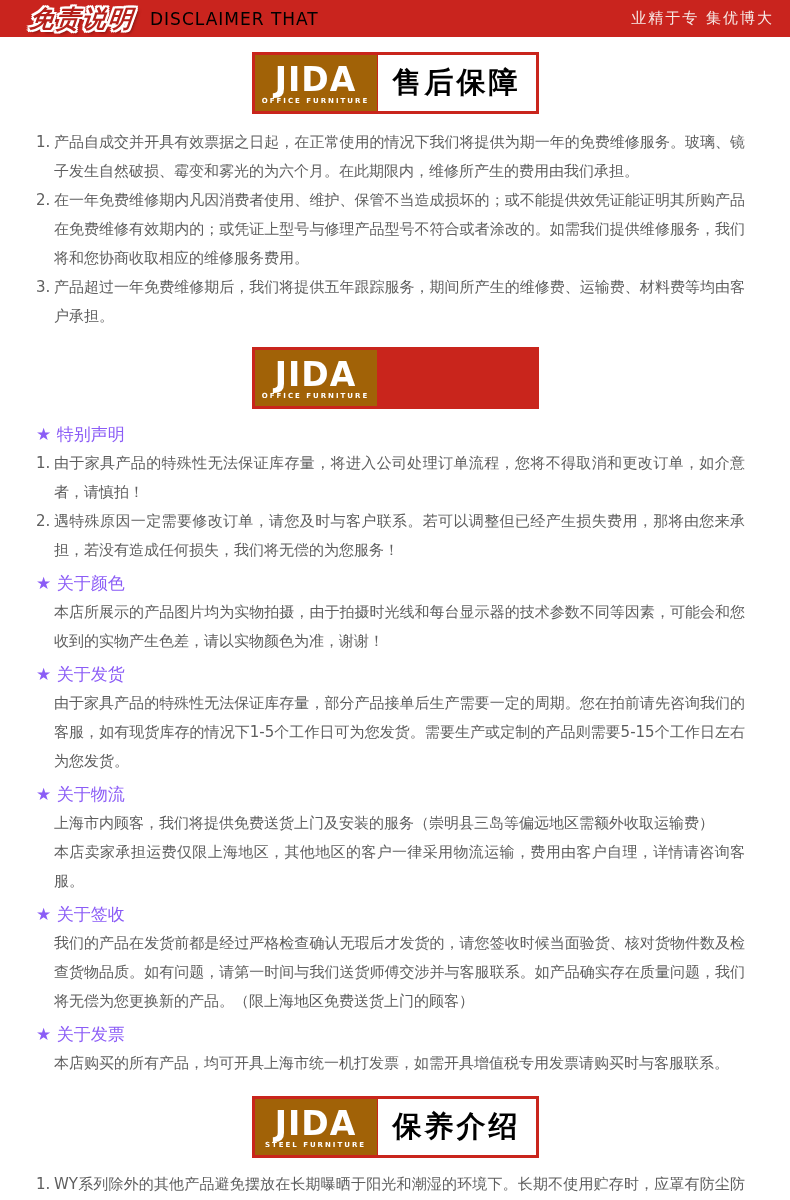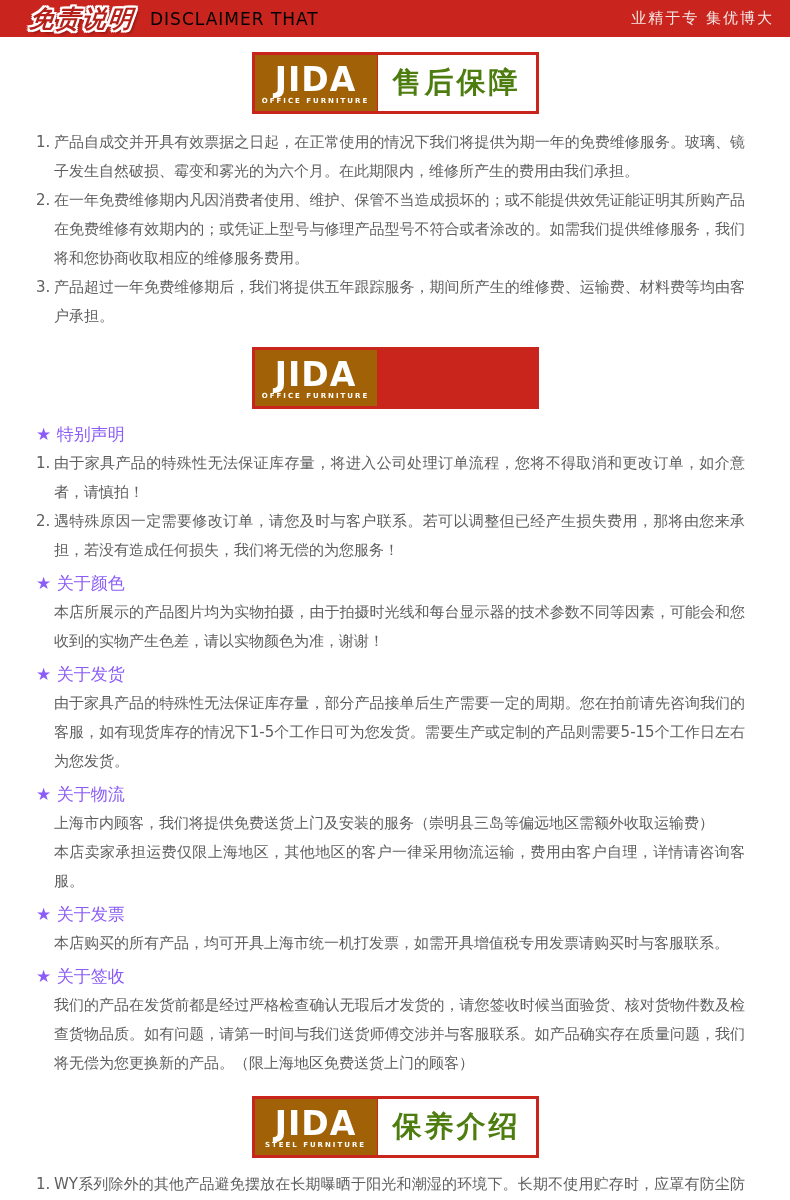--- a/index.html
+++ b/index.html
@@ -43,21 +43,21 @@
     color: #ffffff; font-size: 33px; font-weight: 900;
     letter-spacing: 1px; line-height: 33px;
   }
   .logo-sub {
     color: #ffffff; font-size: 7px; font-weight: bold;
     letter-spacing: 2px; margin-top: 1px; white-space: nowrap;
   }
   .banner-title {
     flex: 1; background: #ffffff; margin-left: 1px;
     display: flex; align-items: center; justify-content: center;
-    color: #4d7c0f; font-size: 29px; font-weight: 900; letter-spacing: 3px;
+    color: #000000; font-size: 29px; font-weight: 900; letter-spacing: 3px;
   }
   .banner.mt1 { margin-top: 15px; margin-bottom: 14px; }
   .banner.mt2 { margin-top: 16px; margin-bottom: 10px; }
   .banner.mt3 { margin-top: 18px; margin-bottom: 12px; }
   
   .content { padding: 0 45px 0 36px; }
   .num-list { list-style: none; counter-reset: n; }
   .num-list li {
     counter-increment: n;
     position: relative; padding-left: 18px;
@@ -131,27 +131,27 @@
       <p class="tip-para">由于家具产品的特殊性无法保证库存量，部分产品接单后生产需要一定的周期。您在拍前请先咨询我们的客服，如有现货库存的情况下1-5个工作日可为您发货。需要生产或定制的产品则需要5-15个工作日左右为您发货。</p>
     </div>
 
     <div class="tip-section">
       <h3 class="star-heading">★ 关于物流</h3>
       <p class="tip-para">上海市内顾客，我们将提供免费送货上门及安装的服务（崇明县三岛等偏远地区需额外收取运输费）</p>
       <p class="tip-para">本店卖家承担运费仅限上海地区，其他地区的客户一律采用物流运输，费用由客户自理，详情请咨询客服。</p>
     </div>
 
     <div class="tip-section">
-      <h3 class="star-heading">★ 关于发票</h3>
-      <p class="tip-para">本店购买的所有产品，均可开具上海市统一机打发票，如需开具增值税专用发票请购买时与客服联系。</p>
+      <h3 class="star-heading">★ 关于签收</h3>
+      <p class="tip-para">我们的产品在发货前都是经过严格检查确认无瑕后才发货的，请您签收时候当面验货、核对货物件数及检查货物品质。如有问题，请第一时间与我们送货师傅交涉并与客服联系。如产品确实存在质量问题，我们将无偿为您更换新的产品。（限上海地区免费送货上门的顾客）</p>
     </div>
 
     <div class="tip-section">
-      <h3 class="star-heading">★ 关于签收</h3>
-      <p class="tip-para">我们的产品在发货前都是经过严格检查确认无瑕后才发货的，请您签收时候当面验货、核对货物件数及检查货物品质。如有问题，请第一时间与我们送货师傅交涉并与客服联系。如产品确实存在质量问题，我们将无偿为您更换新的产品。（限上海地区免费送货上门的顾客）</p>
+      <h3 class="star-heading">★ 关于发票</h3>
+      <p class="tip-para">本店购买的所有产品，均可开具上海市统一机打发票，如需开具增值税专用发票请购买时与客服联系。</p>
     </div>
 
   </div>
 
   <section class="banner mt3">
     <div class="banner-logo">
       <span class="logo-text">JIDA</span>
       <span class="logo-sub">STEEL FURNITURE</span>
     </div>
     <div class="banner-title">保养介绍</div>

